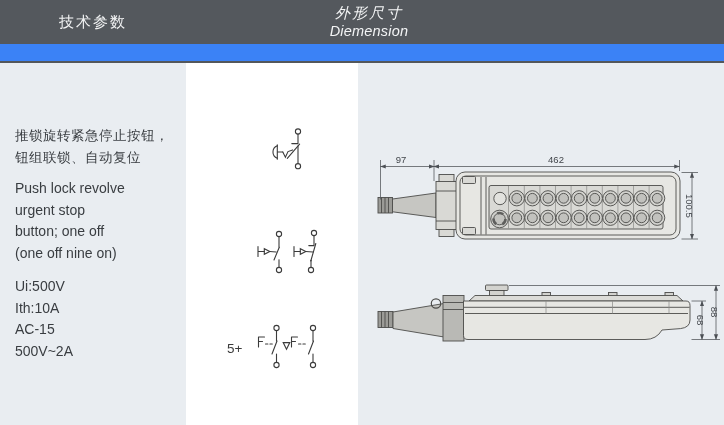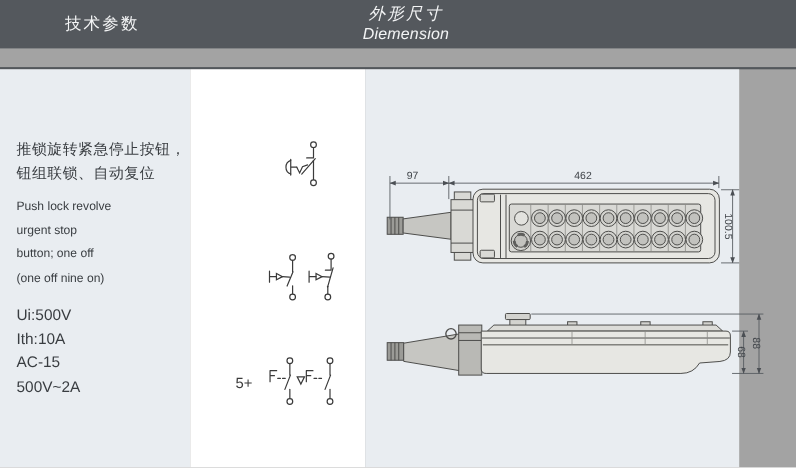--- a/index.html
+++ b/index.html
@@ -1,33 +1,33 @@
 <!DOCTYPE html>
 <html><head>
 <meta charset="utf-8">
 <style>
   html,body{margin:0;padding:0;background:#fff;}
-  .page{position:relative;width:724px;height:425px;background:#a3a3a3;
+  .page{position:relative;width:724px;height:425px;background:#3b82f6;
         font-family:"Liberation Sans",sans-serif;overflow:hidden;}
   
   .header{position:absolute;left:0;top:0;width:724px;height:44px;background:#54585d;
           display:flex;color:#f3f4f5;}
   .hcell{display:flex;flex-direction:column;align-items:center;justify-content:center;line-height:1.3;}
   .hcell.c1{width:186px;} .hcell.c2{width:172px;} .hcell.c3{width:366px;font-style:italic;}
   .hcell .zh{font-size:15px;letter-spacing:2px;}
   .hcell .en{font-size:14.5px;letter-spacing:.2px;}
   .divider{position:absolute;left:0;top:61px;width:724px;height:2px;background:#53575b;}
   
-  .bodyrow{position:absolute;left:0;top:63px;width:672px;height:362px;display:flex;justify-content:flex-end;}
+  .bodyrow{position:absolute;left:0;top:63px;width:724px;height:362px;display:flex;justify-content:flex-end;}
   .cell{position:relative;height:362px;}
   .cell-left{width:186px;background:#e9edf1;color:#393d41;}
   .cell-mid{width:172px;background:#ffffff;}
   .cell-right{width:366px;background:#e9edf1;}
   .zh-block{margin:62px 0 0 15px;line-height:22px;font-size:13.5px;letter-spacing:.5px;}
-  .en-block{margin:9px 0 0 15px;line-height:21.5px;font-size:11px;}
+  .en-block{margin:9px 0 0 15px;line-height:21.5px;font-size:14px;}
   .spec-block{margin:12px 0 16px 15px;line-height:21.5px;font-size:14px;}
   .cell svg{position:absolute;left:0;top:0;}
   .schem{stroke:#3b3b3b;stroke-width:1.1;fill:none;stroke-linecap:round;}
   .schem circle{fill:#ffffff;}
   .draw{stroke:#4c4c4a;stroke-width:0.9;}
   .dim{stroke:#575b60;stroke-width:0.8;fill:none;}
   .dimtxt{font-size:9.5px;fill:#41454a;stroke:none;}
   .sep{stroke:#8a8a86;stroke-width:0.7;}
 </style>
 </head>

